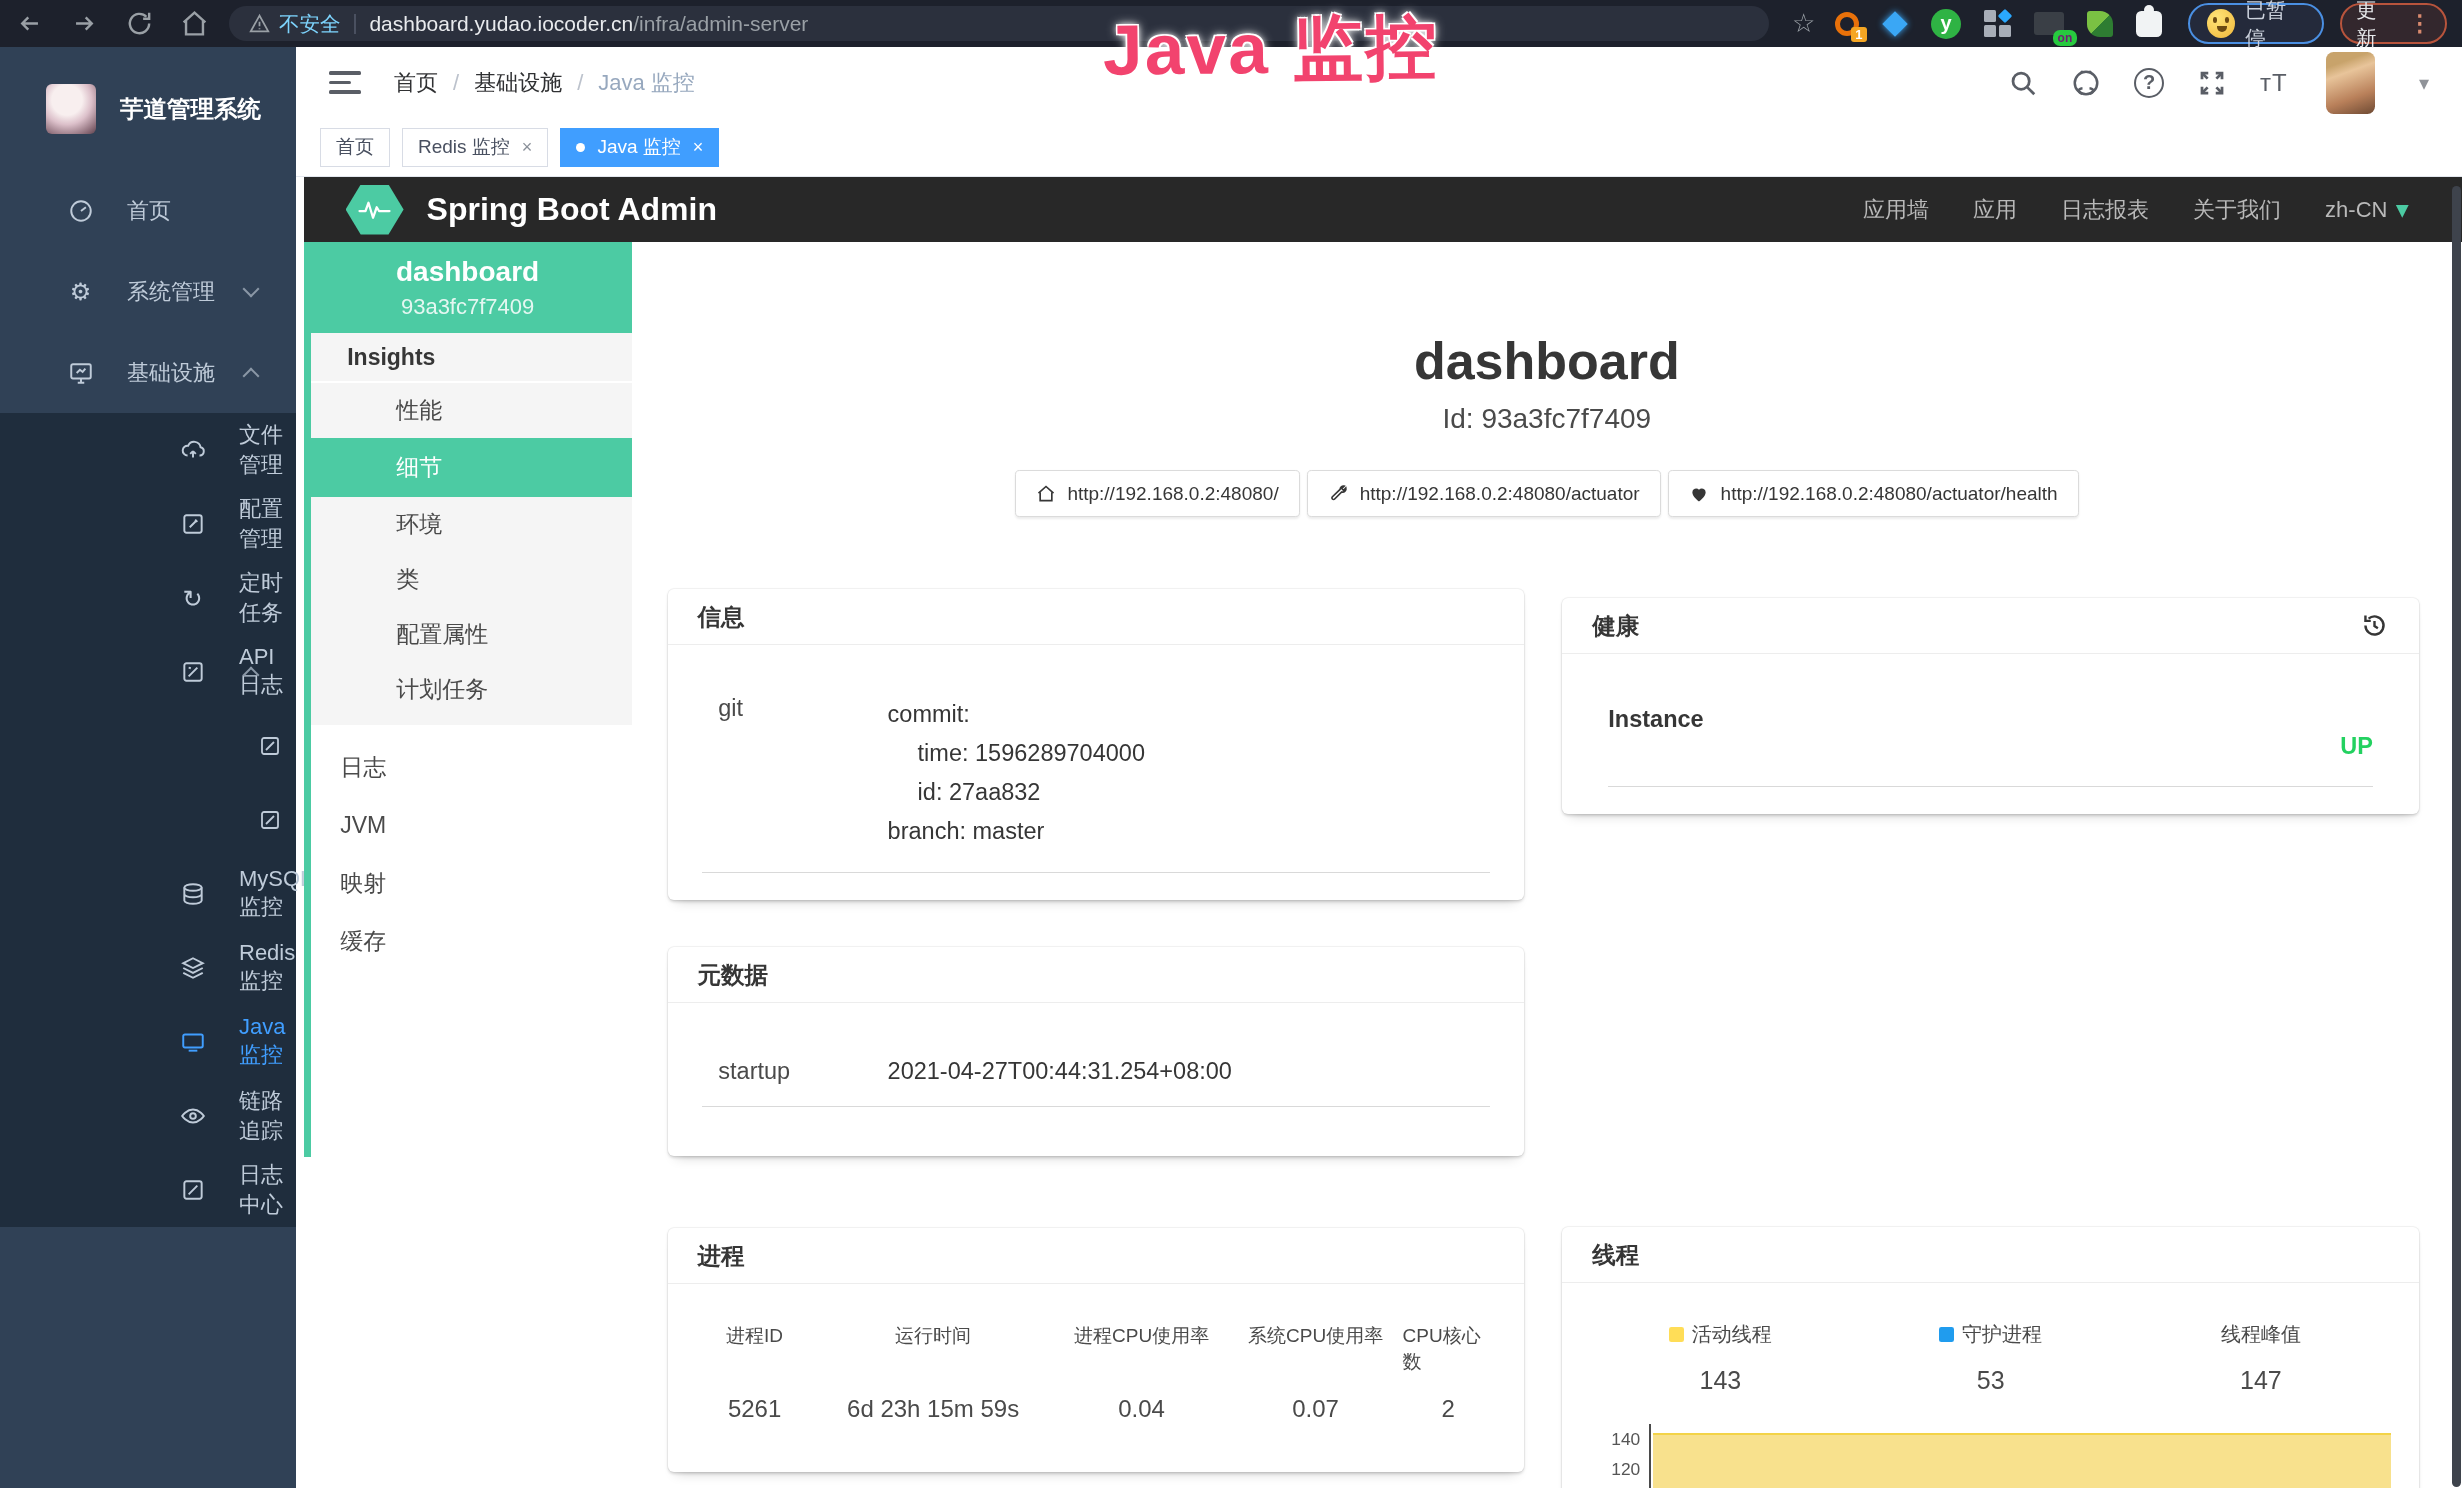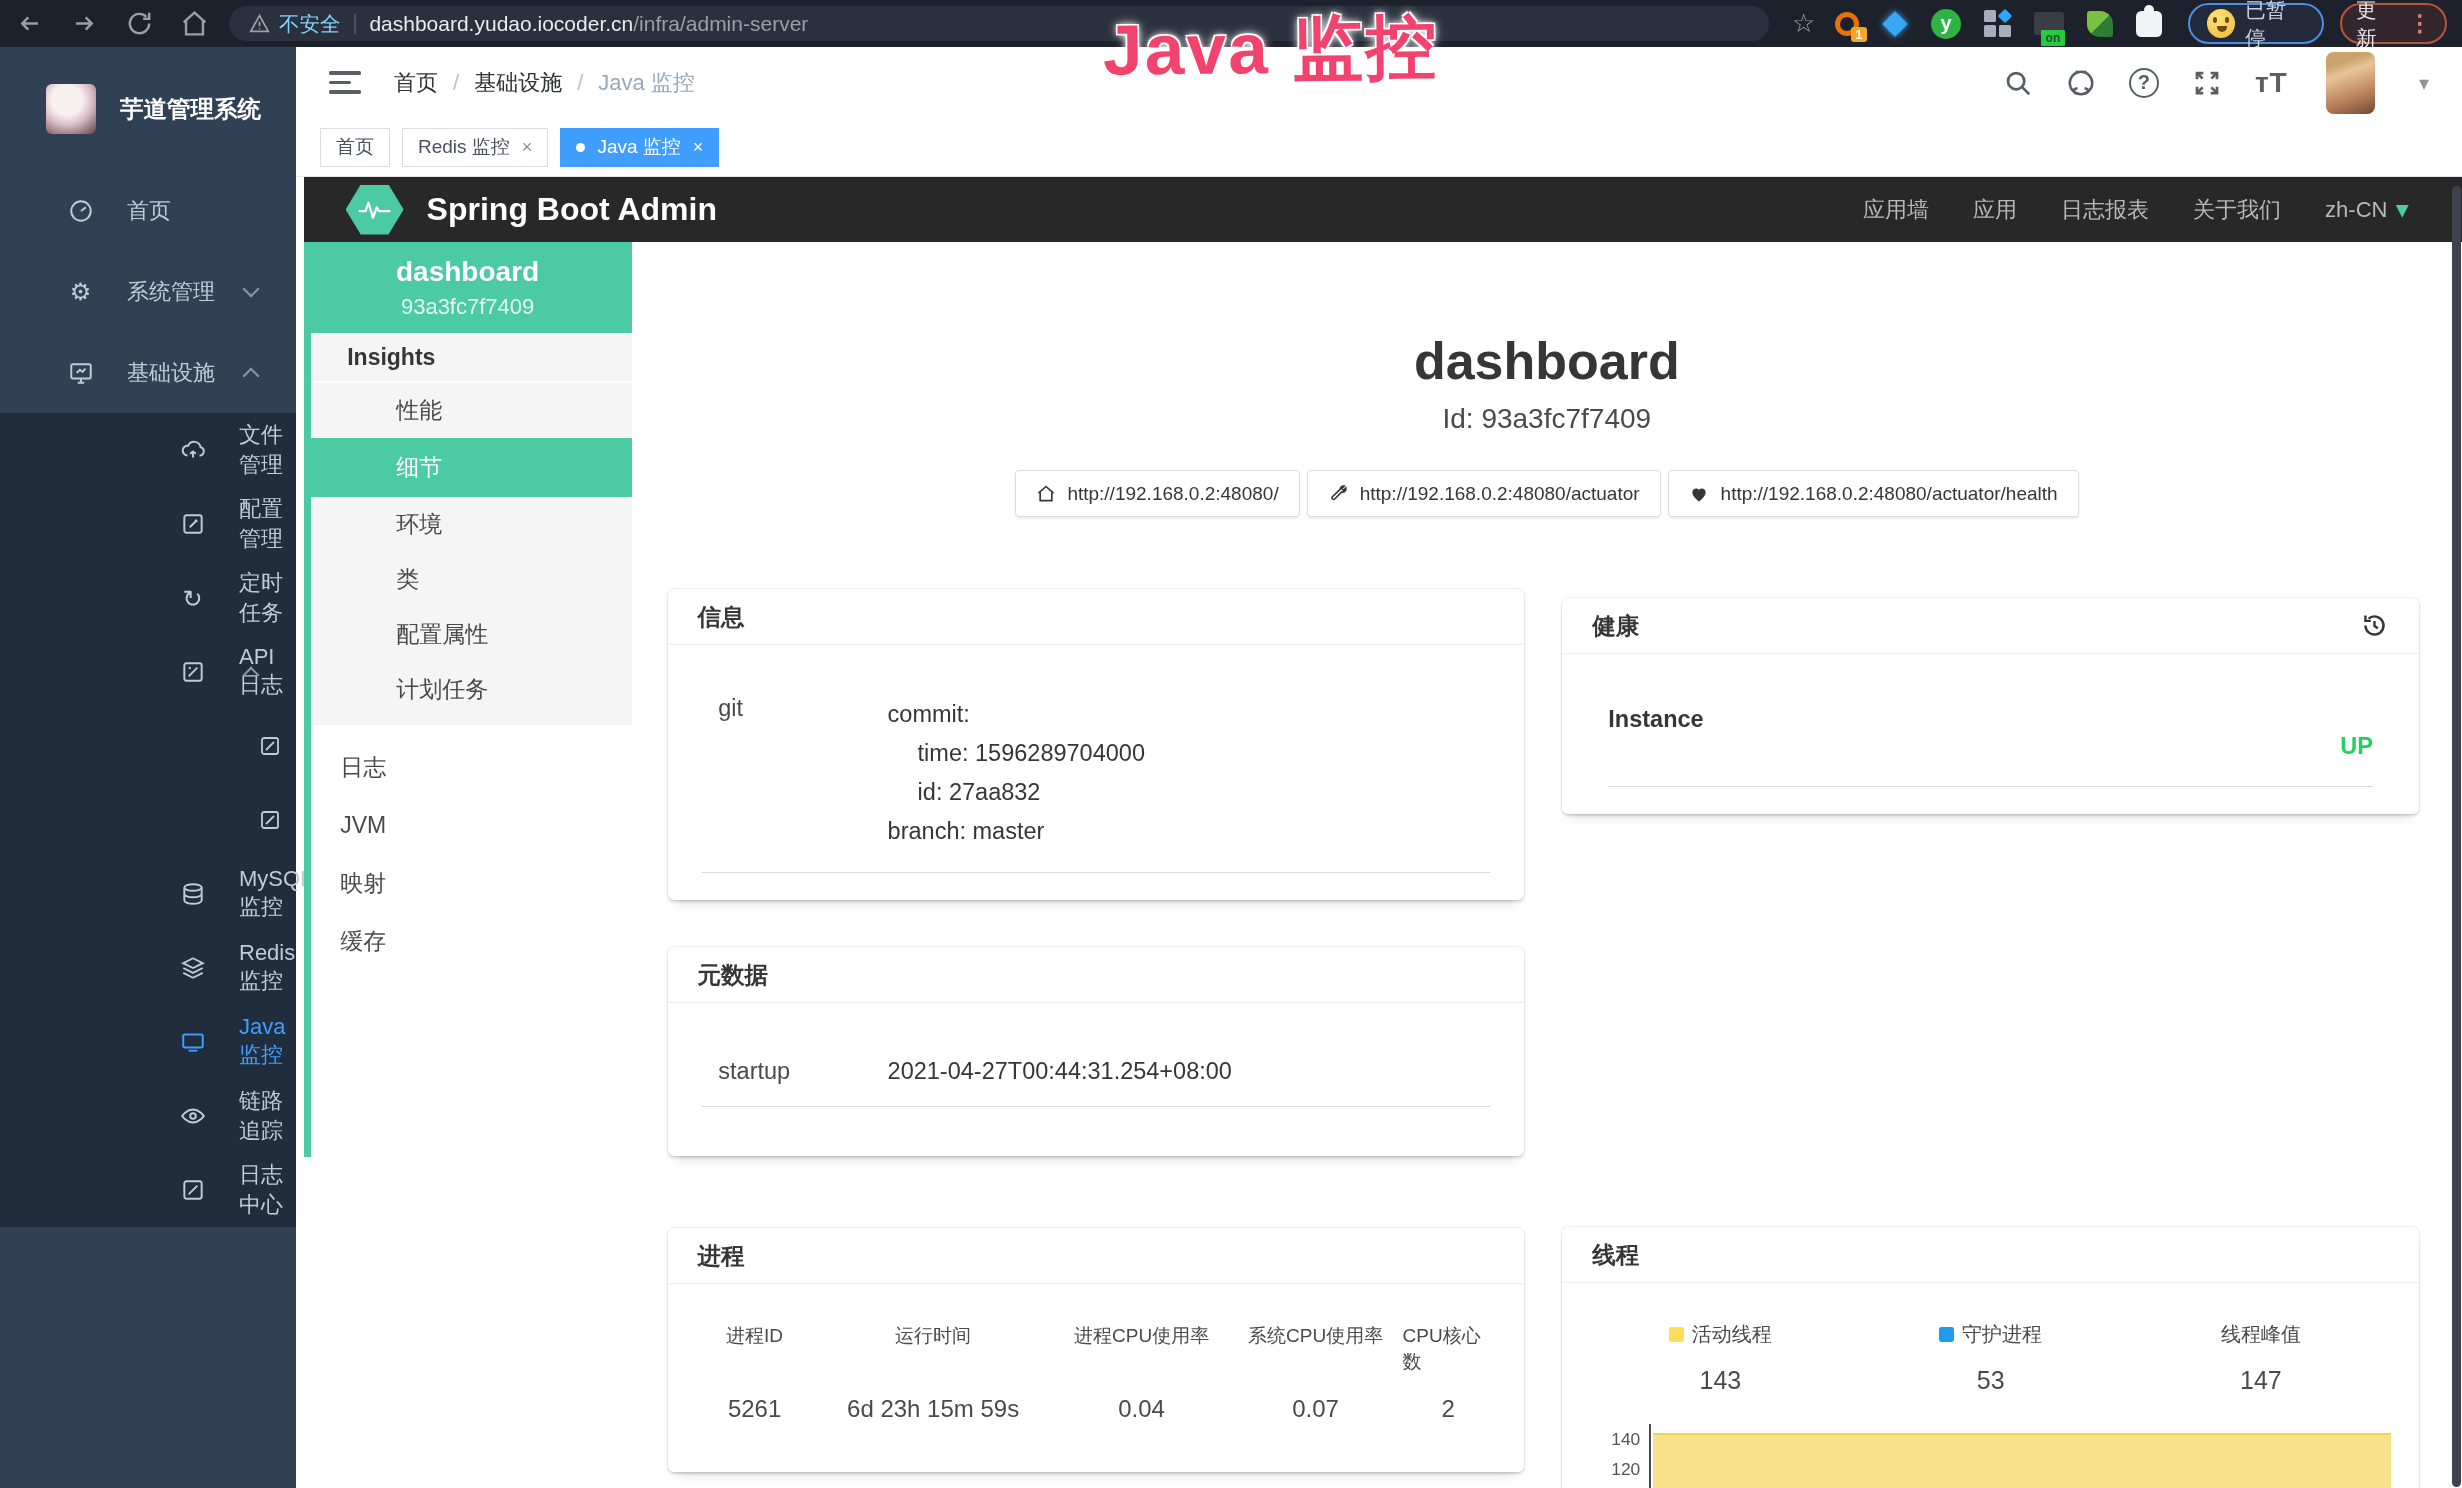--- a/index.html
+++ b/index.html
@@ -25,22 +25,22 @@
   .ext-badge { position:absolute; right:-7.6px; bottom:-6px; background:#f5a623; color:#fff;
     font-size:13px; font-weight:bold; padding:0 4.6px; border-radius:3px; }
   .ext-pin { width:18px; height:18px; background:#3aa7f5; transform:rotate(45deg);
     box-shadow:0 0 7.6px #3aa7f5; margin:3.8px; }
   .ext-y { width:30px; height:30px; border-radius:50%; background:#2fb344; color:#fff;
     font-size:20px; font-weight:bold; display:flex; align-items:center; justify-content:center; }
   .ext-squares { width:27px; height:27px; display:grid; grid-template-columns:12px 12px; gap:3px; }
   .ext-squares i { background:#a8aeb8; border-radius:1.5px; height:12px; }
   .ext-squares i.blue { background:#2aa8ff; transform:rotate(45deg) scale(.85); }
   .ext-on { width:30px; height:23px; background:#3a3f46; border-radius:3px; }
-  .ext-on-badge { position:absolute; left:7px; bottom:-10.6px; background:#27c93f; color:#14532d;
-    font-size:12px; font-weight:bold; padding:0.8px 4.6px; border-radius:1px; }
+  .ext-on-badge { position:absolute; left:19px; bottom:-10.6px; background:#27c93f; color:#701a75;
+    font-size:12px; font-weight:bold; padding:0.8px 4.6px; border-radius:7px; }
   .ext-leaf { width:26px; height:26px; border-radius:3px 50% 3px 50%;
     background:linear-gradient(135deg,#7ac143 0 50%,#2e7d32 50% 100%); }
   .ext-puzzle { width:26px; height:26px; background:#f1f3f4; border-radius:5.3px; position:relative; }
   .ext-puzzle::before { content:""; position:absolute; top:-6px; left:7.6px; width:10.6px; height:10.6px;
     border-radius:50%; background:#f1f3f4; }
   .paused-pill { margin-left:26px; height:41px; border:2.3px solid #4a8fe2; border-radius:21px;
     display:flex; align-items:center; gap:10.6px; padding:0 16.7px; background:#242a3b; }
   .emoji { width:29px; height:29px; border-radius:50%; position:relative;
     background:radial-gradient(circle at 35% 30%, #ffe478, #f0b73a); }
   .emoji::before { content:""; position:absolute; left:6px; top:8.3px; width:4.6px; height:5.3px;
@@ -87,21 +87,21 @@
   .hamb { width:32px; display:flex; flex-direction:column; gap:6px; cursor:pointer; }
   .hamb i { height:3.8px; background:#5a5e66; border-radius:1.5px; }
   .hamb i:nth-child(2) { width:70%; }
   .crumb { margin-left:33px; display:flex; align-items:center; gap:15px; font-size:22px; color:#303133; }
   .crumb .sep { color:#bcc2cc; }
   .crumb .last { color:#97a8be; }
   .tb-right { margin-left:auto; display:flex; align-items:center; gap:33px; color:#5a5e66; }
   .tb-ic { width:30px; height:30px; color:#5a5e66; }
   .q-circle { width:30px; height:30px; border:2.3px solid #5a5e66; border-radius:50%;
     display:flex; align-items:center; justify-content:center; font-size:20px; font-weight:bold; }
-  .tsize { font-size:28px; font-weight:bold; letter-spacing:0.8px; }
+  .tsize { font-size:24px; font-weight:normal; letter-spacing:0.8px; }
   .avatar { width:49px; height:62px; border-radius:7.6px; margin-left:6px;
     background:linear-gradient(160deg,#c8a36b 0 20%, #e8c49a 35%, #b9805a 70%, #6e4a33 100%); }
   .av-caret { color:#909399; font-size:20px; margin-left:10.6px; }
 
   .tagsbar { height:59px; background:#fff; border-bottom:0.8px solid #e3e7ee; display:flex;
     align-items:center; padding-left:24px; gap:12px; }
   .tag { height:39px; display:flex; align-items:center; gap:12px; padding:0 15px;
     border:0.8px solid #d8dce5; background:#fff; color:#495060; font-size:19px; cursor:pointer; }
   .tag .x { color:#8a9099; font-size:18px; }
   .tag.active { background:#409eff; border-color:#409eff; color:#fff; }

